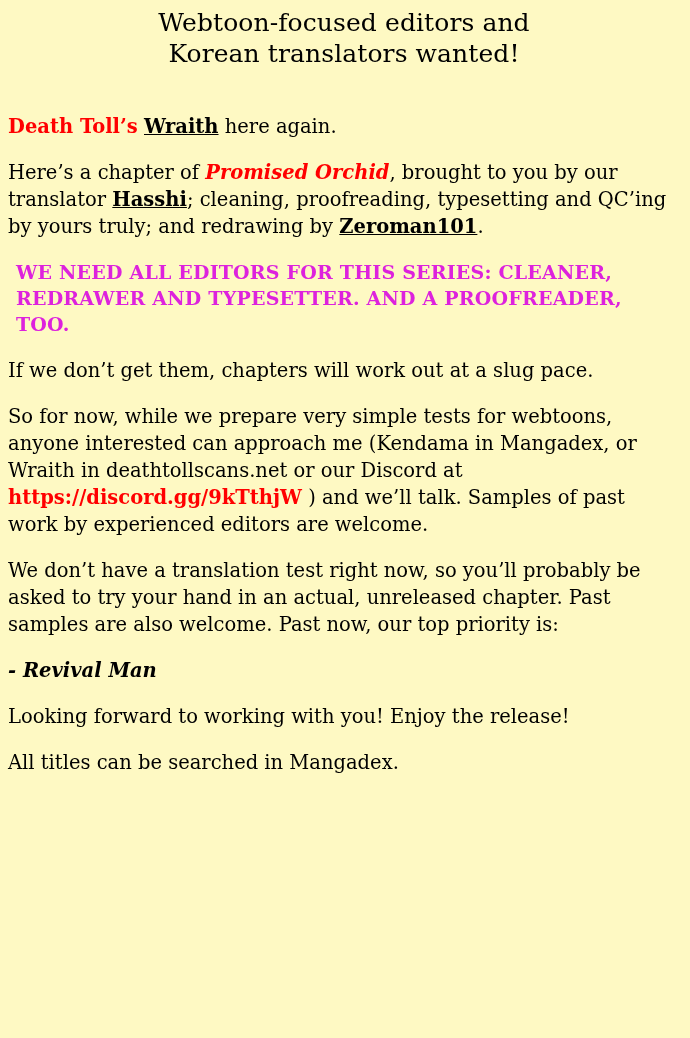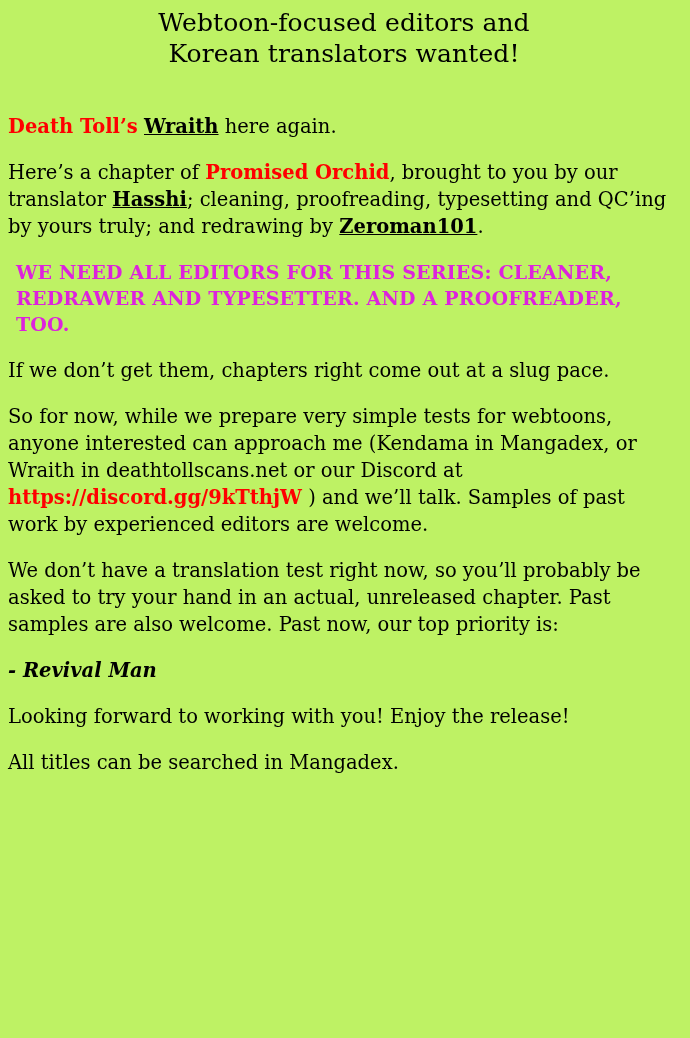--- a/index.html
+++ b/index.html
@@ -11,21 +11,21 @@
     width: 690px;
     height: 1038px;
     font-family: "DejaVu Serif", "Liberation Serif", serif;
     color: #000000;
     overflow: hidden;
   }
   .page {
     position: relative;
     width: 690px;
     height: 1038px;
-    background: #bef264;
+    background: #fef9c3;
     box-sizing: border-box;
     padding: 0 10px 0 8px;
   }
   .headline {
     text-align: center;
     font-size: 25px;
     line-height: 31px;
     font-weight: normal;
     margin: 0;
     padding-top: 7px;
@@ -51,20 +51,21 @@
     font-weight: bold;
     text-decoration: none;
   }
   .bold {
     font-weight: bold;
     text-decoration: underline;
   }
   .red-italic-bold {
     color: #ff0000;
     font-weight: bold;
+    font-style: italic;
   }
   .magenta-block {
     color: #dd22dd;
     font-weight: bold;
     font-size: 19px;
     line-height: 26px;
     letter-spacing: 0.2px;
     margin: 0 0 20px 8px;
   }
   .italic {
@@ -87,21 +88,21 @@
     <p class="para">
       <span class="red">Death Toll’s</span><span> </span><span class="bold">Wraith</span><span> here again.</span>
     </p>
 
     <p class="para">
       <span>Here’s a chapter of </span><span class="red-italic-bold">Promised Orchid</span><span>, brought to you by our translator </span><span class="bold">Hasshi</span><span>; cleaning, proofreading, typesetting and QC’ing by yours truly; and redrawing by </span><span class="bold">Zeroman101</span><span>.</span>
     </p>
 
     <p class="magenta-block">WE NEED ALL EDITORS FOR THIS SERIES: CLEANER, REDRAWER AND TYPESETTER. AND A PROOFREADER, TOO.</p>
 
-    <p class="para">If we don’t get them, chapters right come out at a slug pace.</p>
+    <p class="para">If we don’t get them, chapters will work out at a slug pace.</p>
 
     <p class="para">
       <span>So for now, while we prepare very simple tests for webtoons, anyone interested can approach me (Kendama in Mangadex, or Wraith in deathtollscans.net or our Discord at </span><a class="red-link" href="#">https://discord.gg/9kTthjW</a><span> ) and we’ll talk. Samples of past work by experienced editors are welcome.</span>
     </p>
 
     <p class="para">We don’t have a translation test right now, so you’ll probably be asked to try your hand in an actual, unreleased chapter. Past samples are also welcome. Past now, our top priority is:</p>
 
     <p class="para italic">- Revival Man</p>
 
     <p class="para">Looking forward to working with you! Enjoy the release!</p>

